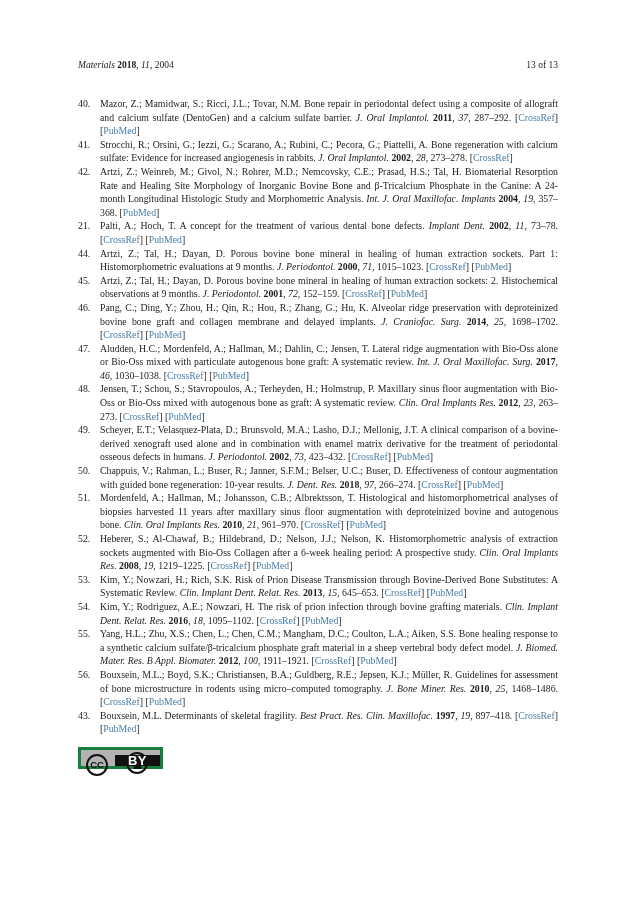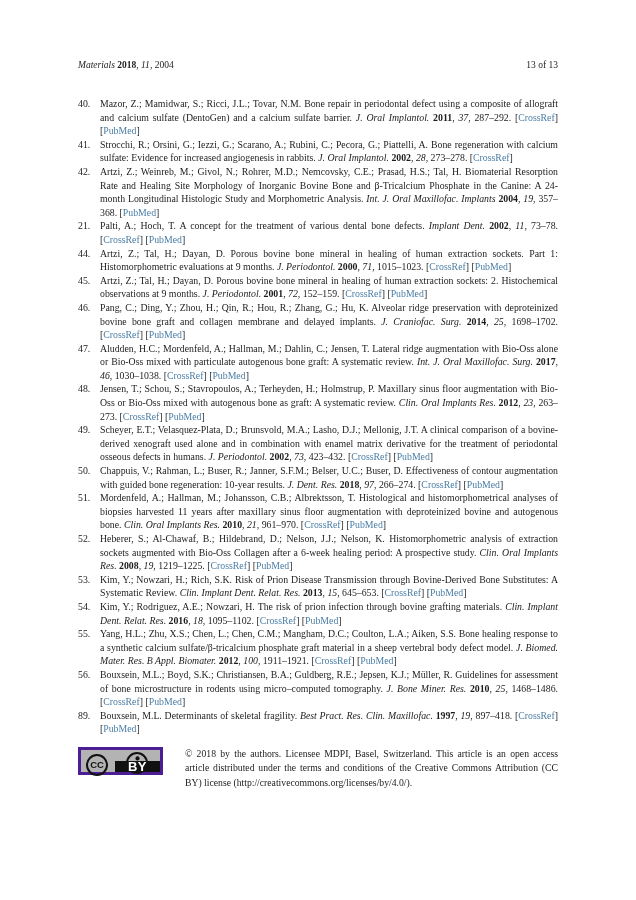--- a/index.html
+++ b/index.html
@@ -20,22 +20,22 @@
 
   .ref-list { margin-top: 27px; font-size: 9.8px; line-height: 13.6px; }
   .ref-item { position: relative; padding-left: 22px; text-align: justify; }
   .ref-num { position: absolute; left: 0; top: 0; }
   .it { font-style: italic; }
   .bd { font-weight: bold; }
   .link { color: var(--link); cursor: pointer; }
 
   .license { display: flex; margin-top: 11px; align-items: flex-start; }
   .cc-badge {
-    position: relative; flex: 0 0 auto; width: 85px; height: 28px;
-    background: #b3b3b3; border: 3px solid #4c1d95; cursor: pointer;
+    position: relative; flex: 0 0 auto; width: 85px; height: 22px;
+    background: #b3b3b3; border: 3px solid #15803d; cursor: pointer;
   }
   .cc-circle {
     position: absolute; left: 5px; top: 4px; width: 22px; height: 22px;
     border: 2.5px solid #111; border-radius: 50%;
     display: flex; align-items: center; justify-content: center;
     font-family: "Liberation Sans", sans-serif; font-weight: 700; font-size: 9.5px; color: #111;
   }
   .person-circle {
     position: absolute; left: 45px; top: 2px; width: 22px; height: 22px;
     border: 2.5px solid #111; border-radius: 50%;
@@ -73,30 +73,29 @@
       <div class="ref-item"><span class="ref-num">47.</span><span><span>Aludden, H.C.; Mordenfeld, A.; Hallman, M.; Dahlin, C.; Jensen, T. Lateral ridge augmentation with Bio-Oss alone or Bio-Oss mixed with particulate autogenous bone graft: A systematic review. </span><span class="it">Int. J. Oral Maxillofac. Surg. </span><span class="bd">2017</span><span>, </span><span class="it">46</span><span>, 1030–1038. [</span><span class="link">CrossRef</span><span>] [</span><span class="link">PubMed</span><span>]</span></span></div>
       <div class="ref-item"><span class="ref-num">48.</span><span><span>Jensen, T.; Schou, S.; Stavropoulos, A.; Terheyden, H.; Holmstrup, P. Maxillary sinus floor augmentation with Bio-Oss or Bio-Oss mixed with autogenous bone as graft: A systematic review. </span><span class="it">Clin. Oral Implants Res. </span><span class="bd">2012</span><span>, </span><span class="it">23</span><span>, 263–273. [</span><span class="link">CrossRef</span><span>] [</span><span class="link">PubMed</span><span>]</span></span></div>
       <div class="ref-item"><span class="ref-num">49.</span><span><span>Scheyer, E.T.; Velasquez-Plata, D.; Brunsvold, M.A.; Lasho, D.J.; Mellonig, J.T. A clinical comparison of a bovine-derived xenograft used alone and in combination with enamel matrix derivative for the treatment of periodontal osseous defects in humans. </span><span class="it">J. Periodontol. </span><span class="bd">2002</span><span>, </span><span class="it">73</span><span>, 423–432. [</span><span class="link">CrossRef</span><span>] [</span><span class="link">PubMed</span><span>]</span></span></div>
       <div class="ref-item"><span class="ref-num">50.</span><span><span>Chappuis, V.; Rahman, L.; Buser, R.; Janner, S.F.M.; Belser, U.C.; Buser, D. Effectiveness of contour augmentation with guided bone regeneration: 10-year results. </span><span class="it">J. Dent. Res. </span><span class="bd">2018</span><span>, </span><span class="it">97</span><span>, 266–274. [</span><span class="link">CrossRef</span><span>] [</span><span class="link">PubMed</span><span>]</span></span></div>
       <div class="ref-item"><span class="ref-num">51.</span><span><span>Mordenfeld, A.; Hallman, M.; Johansson, C.B.; Albrektsson, T. Histological and histomorphometrical analyses of biopsies harvested 11 years after maxillary sinus floor augmentation with deproteinized bovine and autogenous bone. </span><span class="it">Clin. Oral Implants Res. </span><span class="bd">2010</span><span>, </span><span class="it">21</span><span>, 961–970. [</span><span class="link">CrossRef</span><span>] [</span><span class="link">PubMed</span><span>]</span></span></div>
       <div class="ref-item"><span class="ref-num">52.</span><span><span>Heberer, S.; Al-Chawaf, B.; Hildebrand, D.; Nelson, J.J.; Nelson, K. Histomorphometric analysis of extraction sockets augmented with Bio-Oss Collagen after a 6-week healing period: A prospective study. </span><span class="it">Clin. Oral Implants Res. </span><span class="bd">2008</span><span>, </span><span class="it">19</span><span>, 1219–1225. [</span><span class="link">CrossRef</span><span>] [</span><span class="link">PubMed</span><span>]</span></span></div>
       <div class="ref-item"><span class="ref-num">53.</span><span><span>Kim, Y.; Nowzari, H.; Rich, S.K. Risk of Prion Disease Transmission through Bovine-Derived Bone Substitutes: A Systematic Review. </span><span class="it">Clin. Implant Dent. Relat. Res. </span><span class="bd">2013</span><span>, </span><span class="it">15</span><span>, 645–653. [</span><span class="link">CrossRef</span><span>] [</span><span class="link">PubMed</span><span>]</span></span></div>
       <div class="ref-item"><span class="ref-num">54.</span><span><span>Kim, Y.; Rodriguez, A.E.; Nowzari, H. The risk of prion infection through bovine grafting materials. </span><span class="it">Clin. Implant Dent. Relat. Res. </span><span class="bd">2016</span><span>, </span><span class="it">18</span><span>, 1095–1102. [</span><span class="link">CrossRef</span><span>] [</span><span class="link">PubMed</span><span>]</span></span></div>
       <div class="ref-item"><span class="ref-num">55.</span><span><span>Yang, H.L.; Zhu, X.S.; Chen, L.; Chen, C.M.; Mangham, D.C.; Coulton, L.A.; Aiken, S.S. Bone healing response to a synthetic calcium sulfate/β-tricalcium phosphate graft material in a sheep vertebral body defect model. </span><span class="it">J. Biomed. Mater. Res. B Appl. Biomater. </span><span class="bd">2012</span><span>, </span><span class="it">100</span><span>, 1911–1921. [</span><span class="link">CrossRef</span><span>] [</span><span class="link">PubMed</span><span>]</span></span></div>
       <div class="ref-item"><span class="ref-num">56.</span><span><span>Bouxsein, M.L.; Boyd, S.K.; Christiansen, B.A.; Guldberg, R.E.; Jepsen, K.J.; Müller, R. Guidelines for assessment of bone microstructure in rodents using micro–computed tomography. </span><span class="it">J. Bone Miner. Res. </span><span class="bd">2010</span><span>, </span><span class="it">25</span><span>, 1468–1486. [</span><span class="link">CrossRef</span><span>] [</span><span class="link">PubMed</span><span>]</span></span></div>
-      <div class="ref-item"><span class="ref-num">89.</span><span><span>Bouxsein, M.L. Determinants of skeletal fragility. </span><span class="it">Best Pract. Res. Clin. Maxillofac. </span><span class="bd">1997</span><span>, </span><span class="it">19</span><span>, 897–418. [</span><span class="link">CrossRef</span><span>] [</span><span class="link">PubMed</span><span>]</span></span></div>
+      <div class="ref-item"><span class="ref-num">43.</span><span><span>Bouxsein, M.L. Determinants of skeletal fragility. </span><span class="it">Best Pract. Res. Clin. Maxillofac. </span><span class="bd">1997</span><span>, </span><span class="it">19</span><span>, 897–418. [</span><span class="link">CrossRef</span><span>] [</span><span class="link">PubMed</span><span>]</span></span></div>
     </main>
 
   <footer class="license">
     <div class="cc-badge">
       <span class="cc-circle">CC</span>
       <span class="person-circle">
         <svg width="11" height="13" viewBox="0 0 11 13" aria-hidden="true">
           <circle cx="5.5" cy="2.4" r="2.1" fill="#111"></circle>
           <path d="M1.6 13 L1.6 7.6 Q1.6 5.3 3.9 5.3 L7.1 5.3 Q9.4 5.3 9.4 7.6 L9.4 13 Z" fill="#111"></path>
         </svg>
       </span>
       <span class="by-bar">BY</span>
     </div>
-    <p class="license-text">© 2018 by the authors. Licensee MDPI, Basel, Switzerland. This article is an open access article distributed under the terms and conditions of the Creative Commons Attribution (CC BY) license (http://creativecommons.org/licenses/by/4.0/).</p>
   </footer>
 
 </div>
 
 </body></html>

